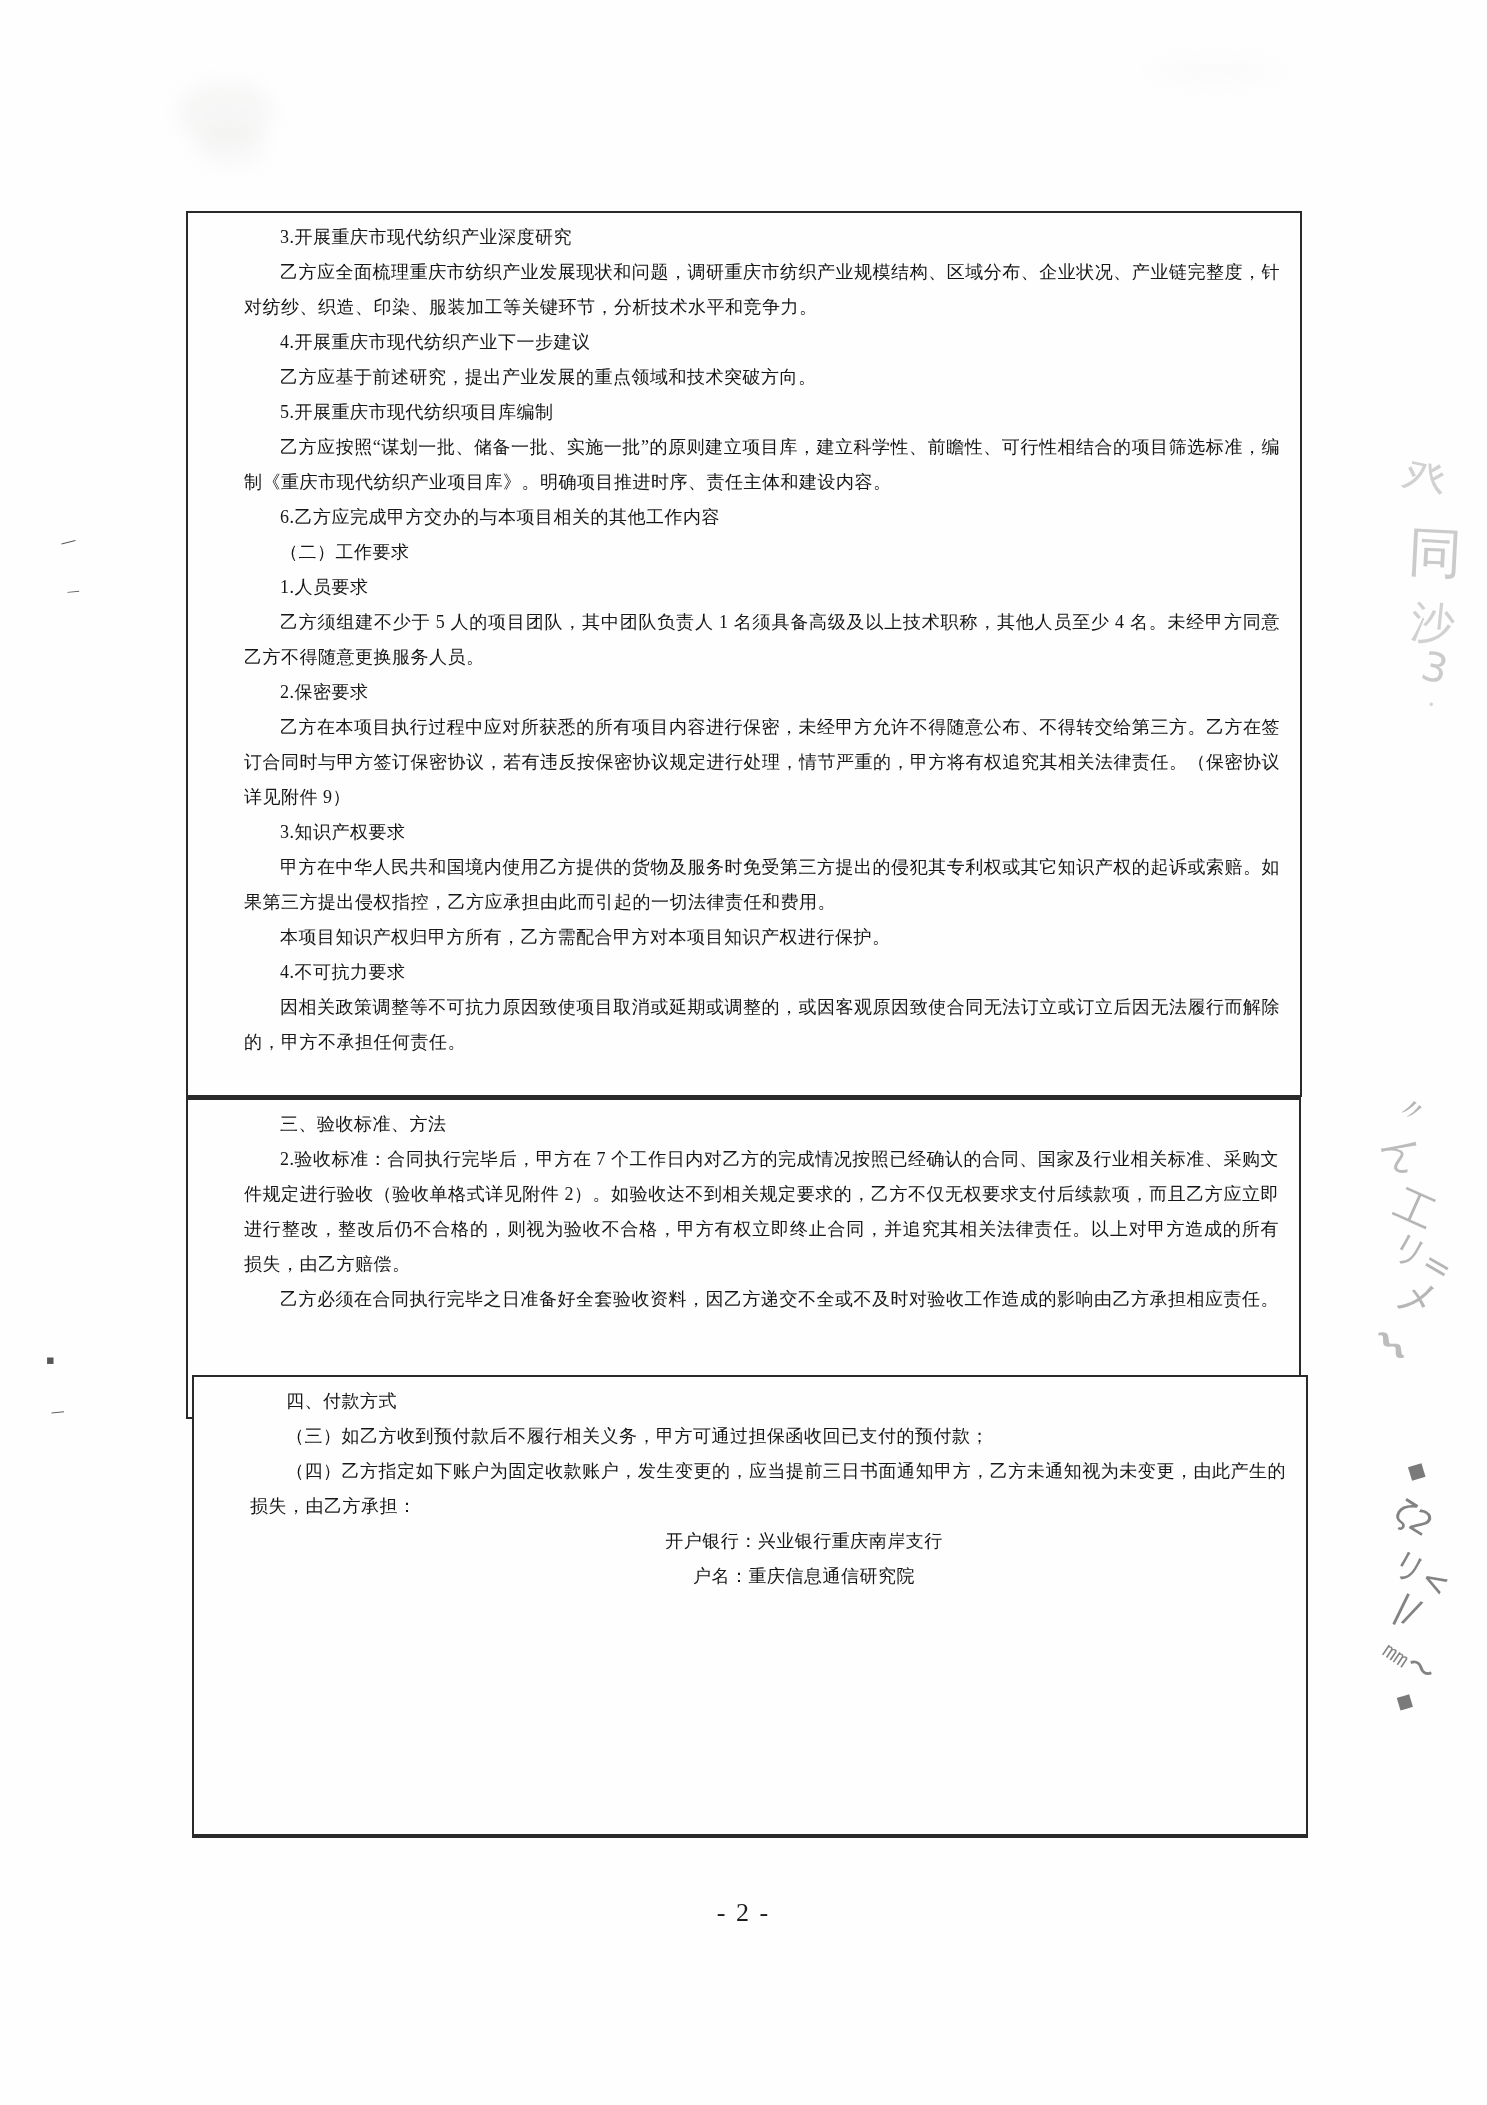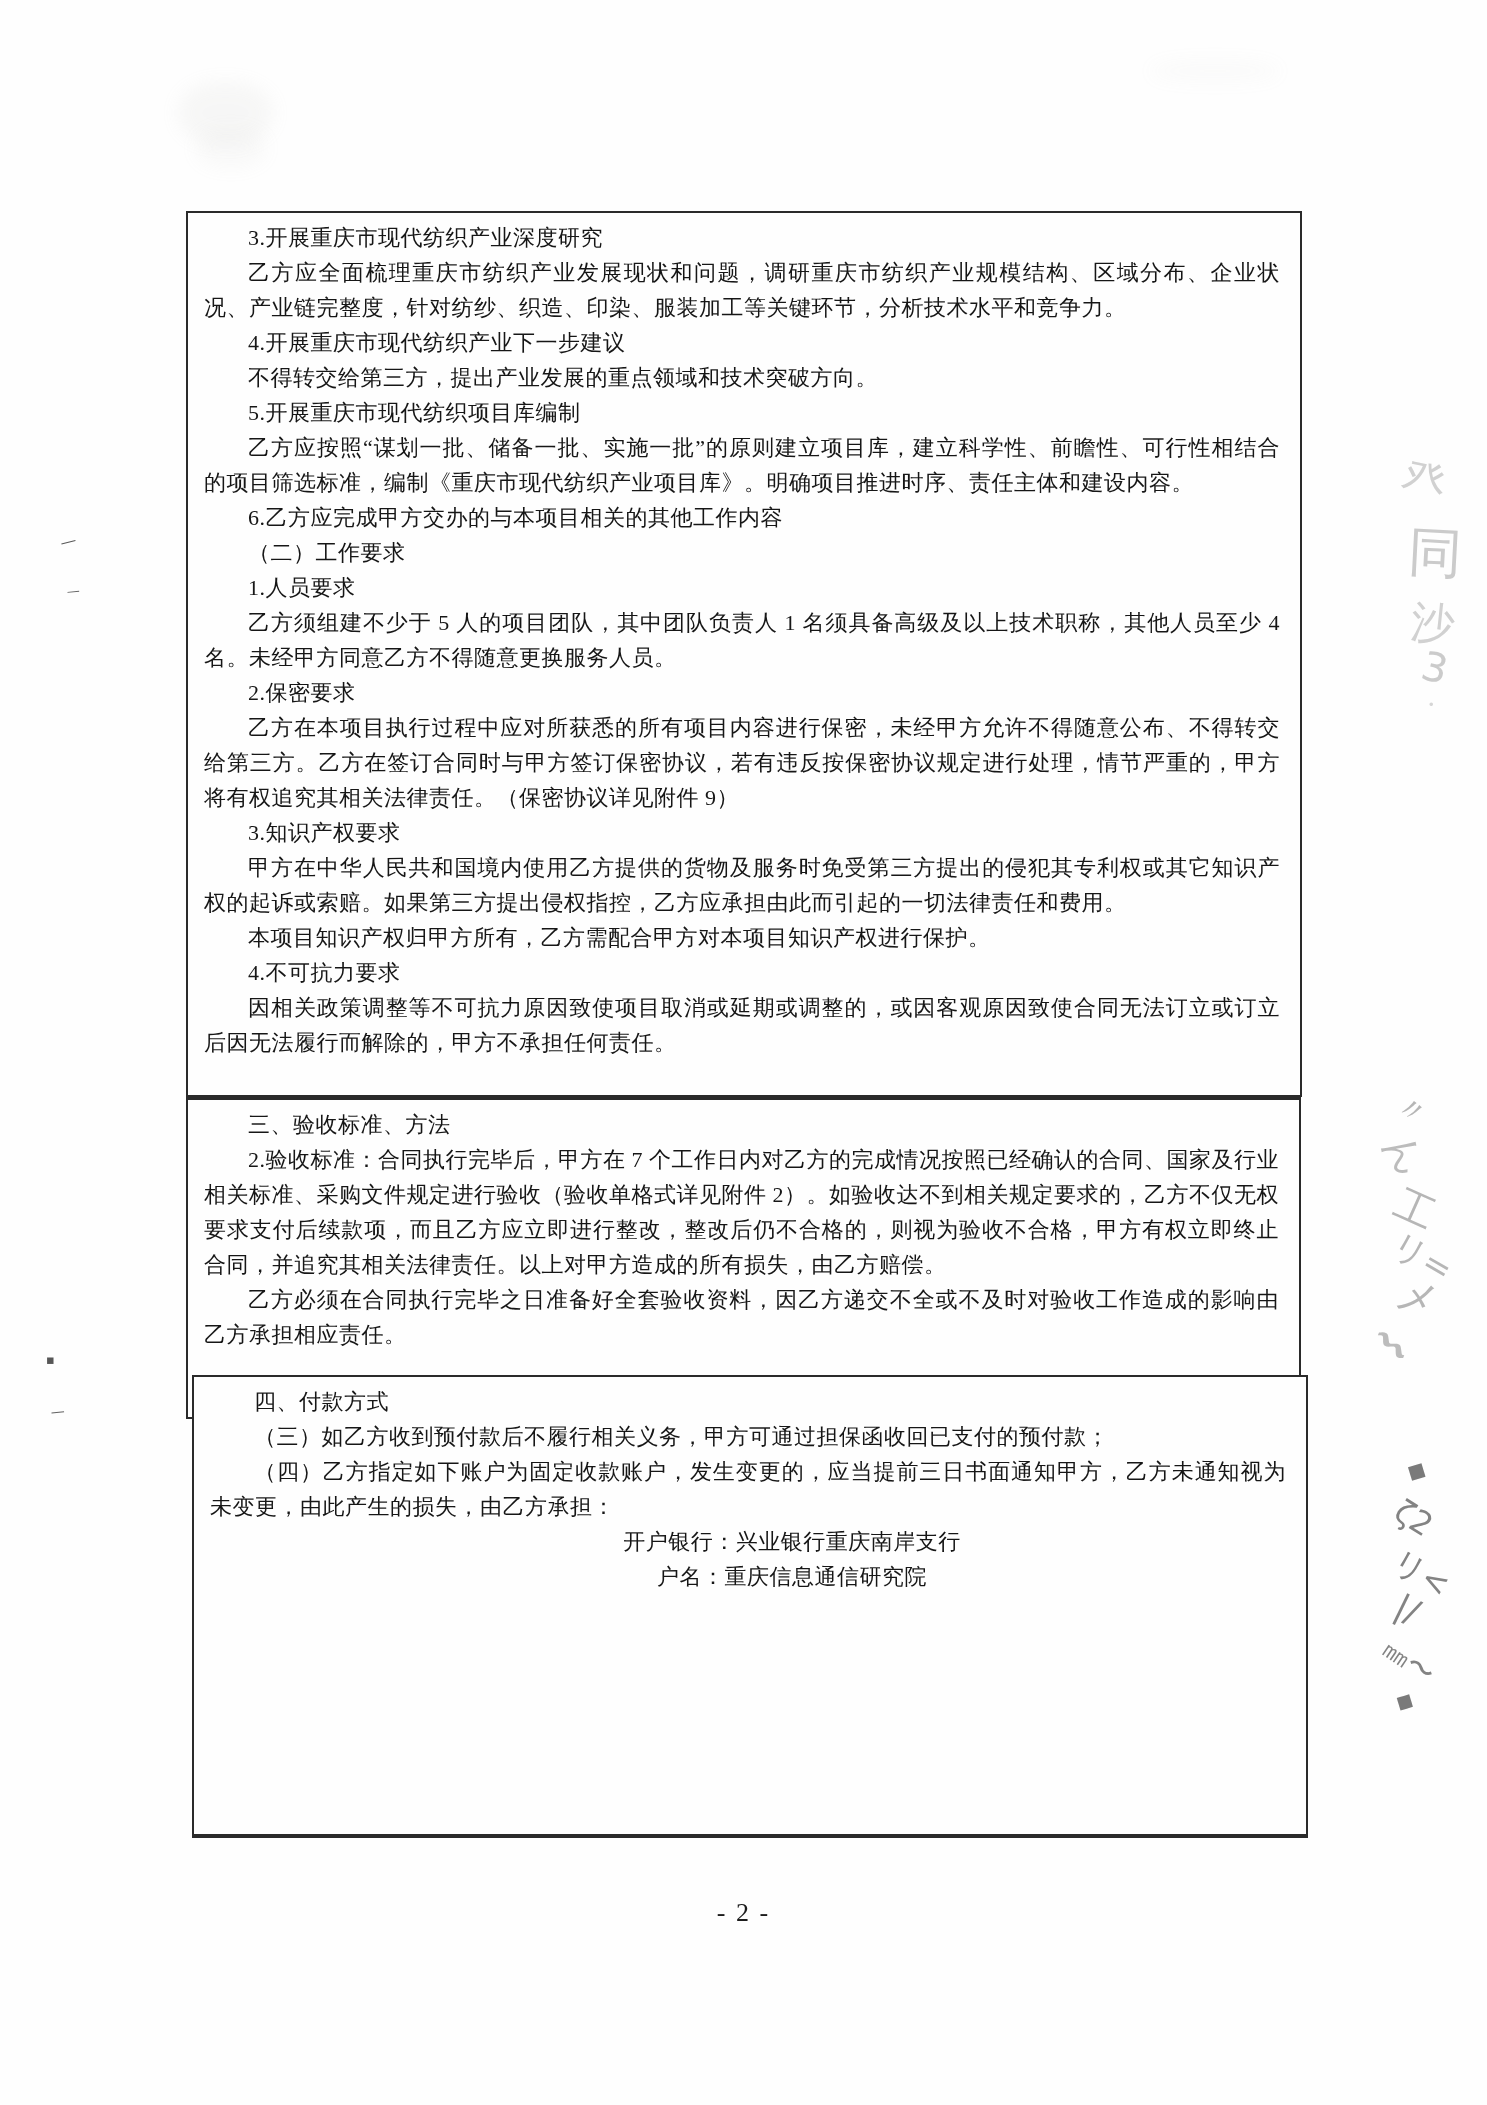--- a/index.html
+++ b/index.html
@@ -16,27 +16,28 @@
     border:2px solid #2a2a2a;
     box-sizing:border-box;
     padding:7px 20px 0 16px;
     overflow:hidden;
     background:#fefefe;
   }
   #box1{left:186px;top:211px;width:1116px;height:886px;}
   #box2{left:186px;top:1097px;width:1115px;height:322px;border-top-width:3px;}
   #box3{left:192px;top:1375px;width:1116px;height:463px;border-bottom-width:4px;}
   .para{
-    font-size:22px;
+    font-size:18px;
     line-height:35px;
     color:#161616;
     text-indent:2em;
     text-align:justify;
     text-justify:inter-character;
     letter-spacing:0.5px;
+    margin-left:40px;
   }
   .bank{
     text-indent:4em;
     text-align:center;
   }
   .page-number{
     position:absolute;
     left:0;top:1898px;width:1487px;
     text-align:center;
     font-size:26px;
@@ -67,21 +68,21 @@
 <div class="page">
 
   <div class="smudge" id="smudge-top-left"></div>
   <div class="smudge" id="smudge-top-left2"></div>
   <div class="smudge" id="smudge-top-right"></div>
 
   <div class="doc-box" id="box1">
       <div class="para">3.开展重庆市现代纺织产业深度研究</div>
       <div class="para">乙方应全面梳理重庆市纺织产业发展现状和问题，调研重庆市纺织产业规模结构、区域分布、企业状况、产业链完整度，针对纺纱、织造、印染、服装加工等关键环节，分析技术水平和竞争力。</div>
       <div class="para">4.开展重庆市现代纺织产业下一步建议</div>
-      <div class="para">不得转交给第三方，提出产业发展的重点领域和技术突破方向。</div>
+      <div class="para">乙方应基于前述研究，提出产业发展的重点领域和技术突破方向。</div>
       <div class="para">5.开展重庆市现代纺织项目库编制</div>
       <div class="para">乙方应按照“谋划一批、储备一批、实施一批”的原则建立项目库，建立科学性、前瞻性、可行性相结合的项目筛选标准，编制《重庆市现代纺织产业项目库》。明确项目推进时序、责任主体和建设内容。</div>
       <div class="para">6.乙方应完成甲方交办的与本项目相关的其他工作内容</div>
       <div class="para">（二）工作要求</div>
       <div class="para">1.人员要求</div>
       <div class="para">乙方须组建不少于 5 人的项目团队，其中团队负责人 1 名须具备高级及以上技术职称，其他人员至少 4 名。未经甲方同意乙方不得随意更换服务人员。</div>
       <div class="para">2.保密要求</div>
       <div class="para">乙方在本项目执行过程中应对所获悉的所有项目内容进行保密，未经甲方允许不得随意公布、不得转交给第三方。乙方在签订合同时与甲方签订保密协议，若有违反按保密协议规定进行处理，情节严重的，甲方将有权追究其相关法律责任。（保密协议详见附件 9）</div>
       <div class="para">3.知识产权要求</div>
       <div class="para">甲方在中华人民共和国境内使用乙方提供的货物及服务时免受第三方提出的侵犯其专利权或其它知识产权的起诉或索赔。如果第三方提出侵权指控，乙方应承担由此而引起的一切法律责任和费用。</div>

